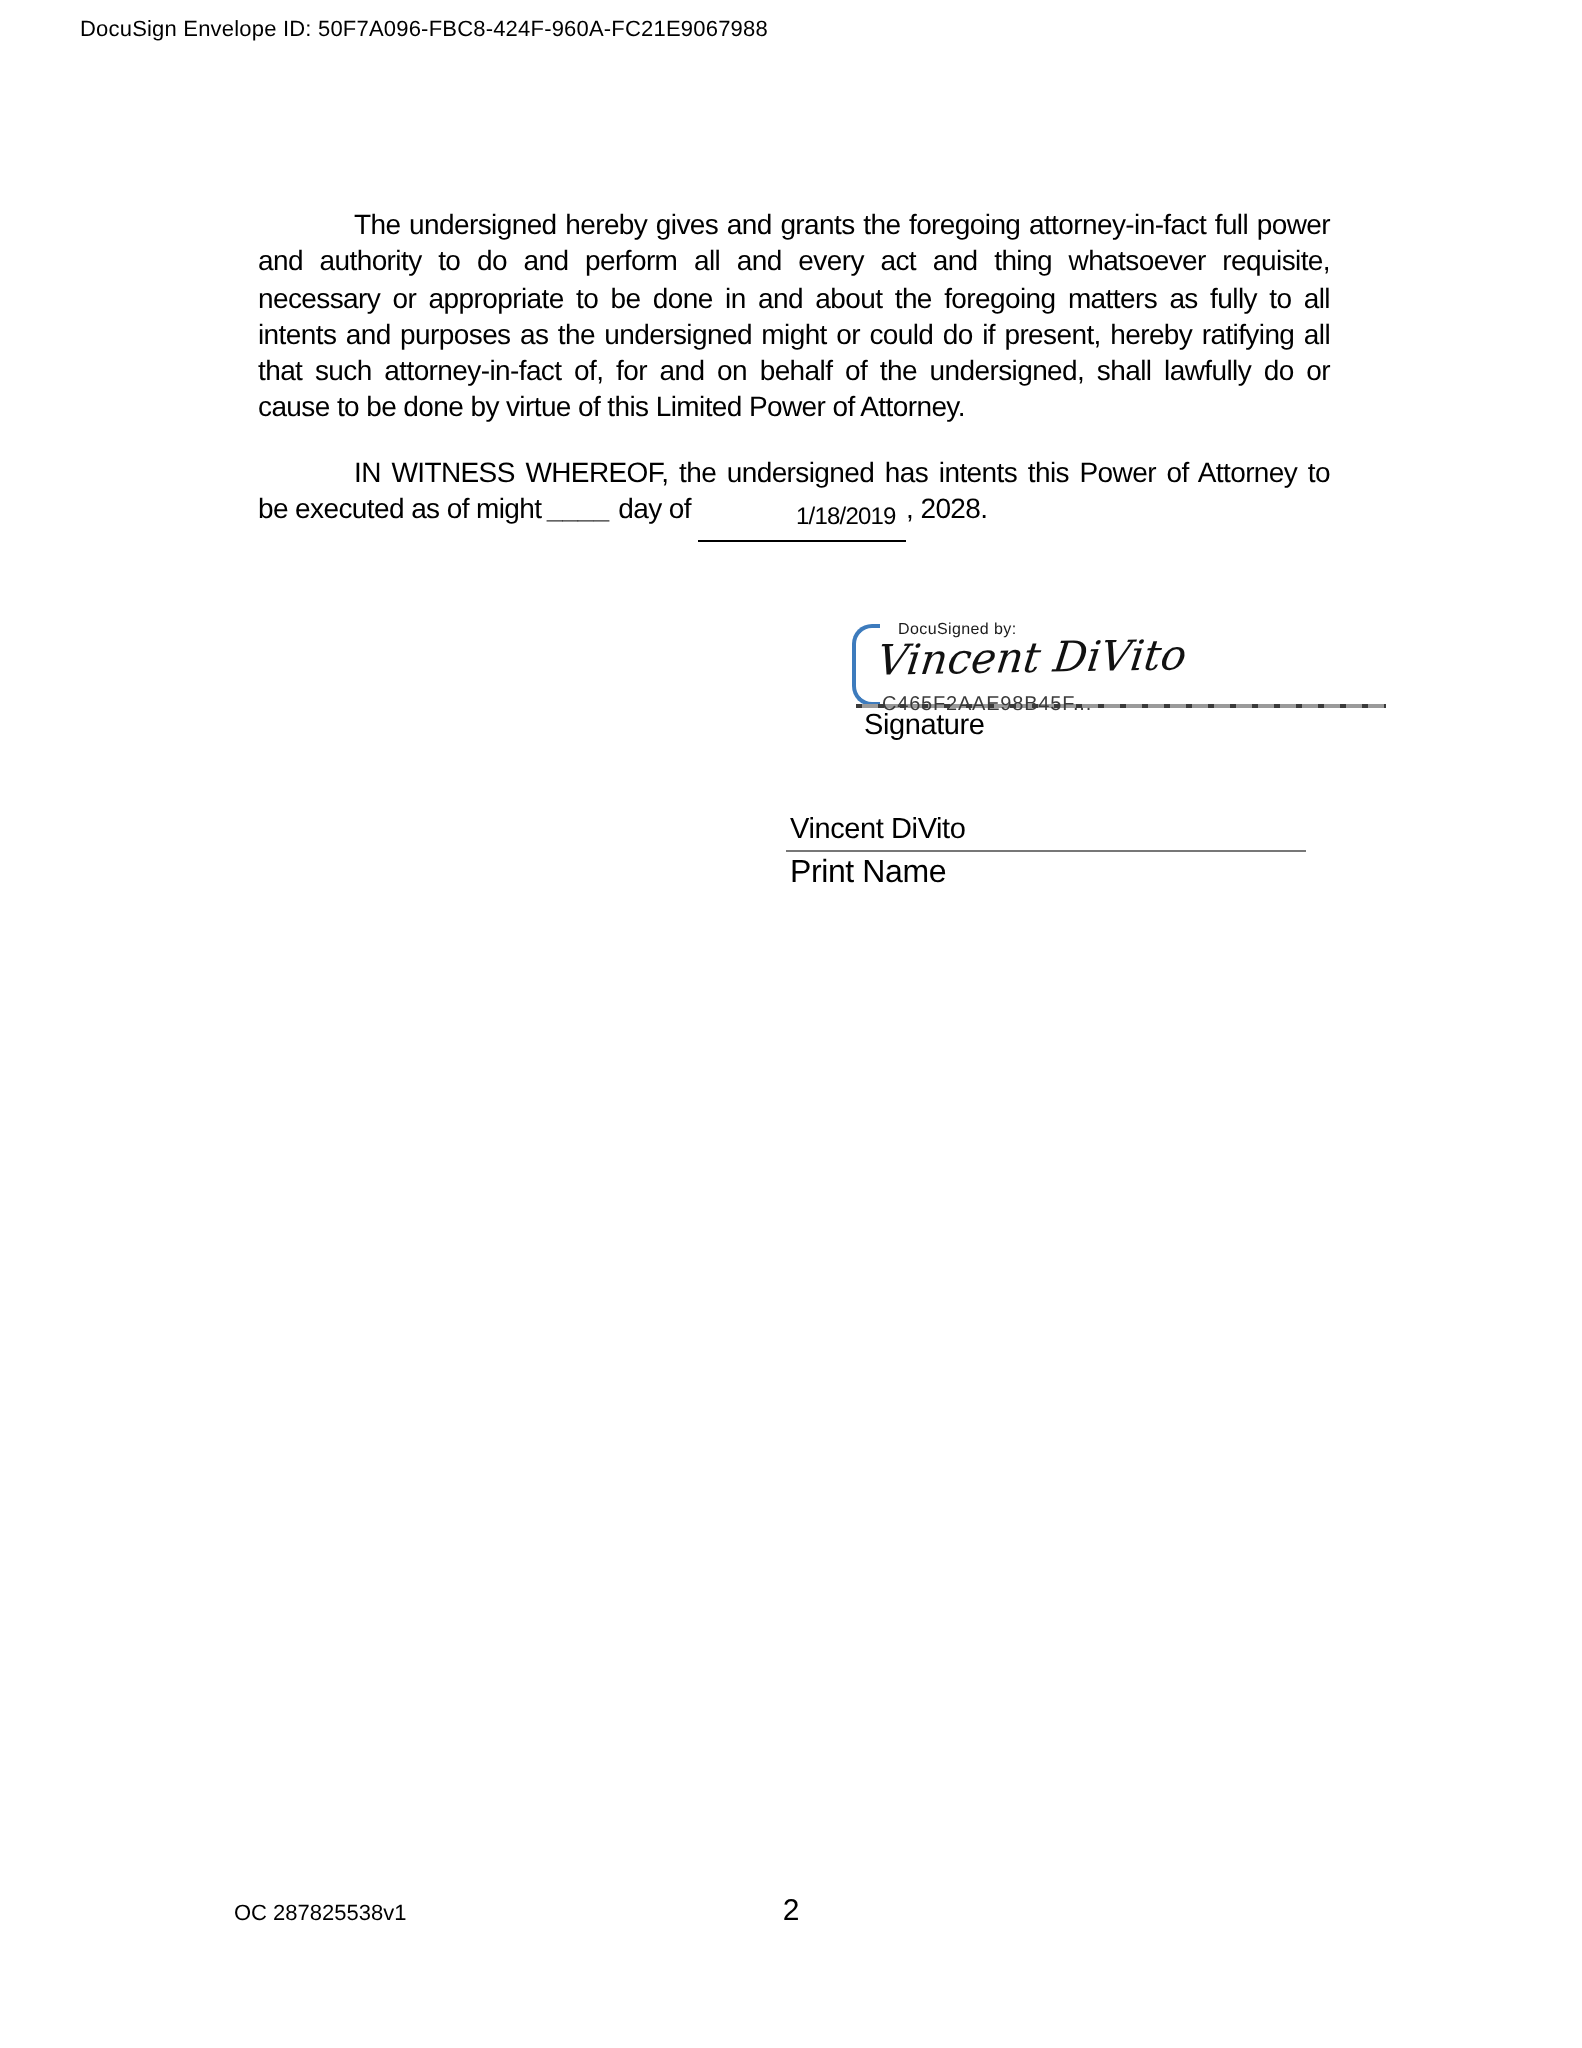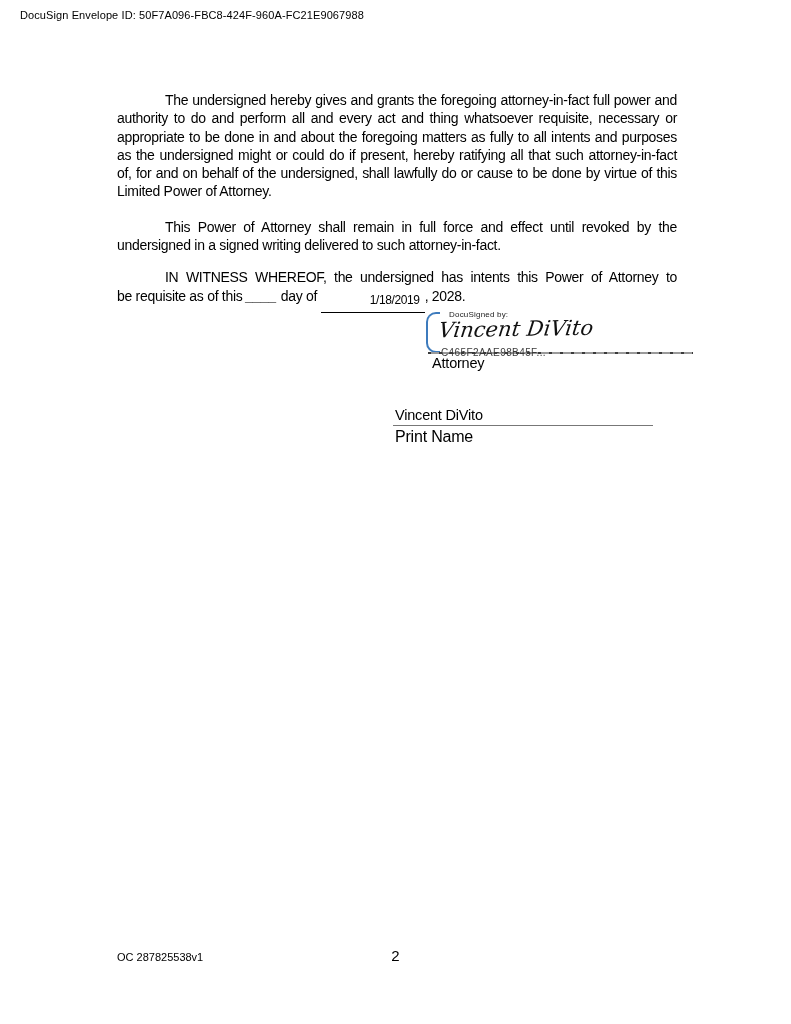--- a/index.html
+++ b/index.html
@@ -9,37 +9,37 @@
     width: 791px;
     height: 1024px;
     margin: 0 auto;
     background: #ffffff;
     font-family: "Liberation Sans", sans-serif;
     color: #000;
     overflow: hidden;
   }
   .doc-header {
     position: absolute;
-    left: 20px;
+    left: 40px;
     top: 9px;
     font-size: 11px;
     letter-spacing: 0.1px;
     color: #000;
   }
   .content {
     position: absolute;
     left: 117px;
     top: 91px;
     width: 560px;
     font-size: 14px;
     letter-spacing: -0.3px;
     line-height: 18.3px;
     text-align: justify;
   }
-  .content p { text-indent: 48px; margin: 0; }
+  .content p { text-indent: 48px; margin: 12px; }
   .para-2 { margin-top: 17px !important; }
   .para-3 { margin-top: 14px !important; }
   .nowrap-seg { white-space: nowrap; }
   .blank-short { letter-spacing: 0; font-style: italic; }
   .date-slot {
     display: inline-block;
     width: 104px;
     border-bottom: 1.4px solid #000;
     vertical-align: -3px;
     white-space: nowrap;
@@ -152,36 +152,35 @@
 </style>
 </head>
 <body>
 
 <div class="page">
 
   <div class="doc-header">DocuSign Envelope ID: 50F7A096-FBC8-424F-960A-FC21E9067988</div>
 
   <div class="content">
     <p class="para-1">The undersigned hereby gives and grants the foregoing attorney-in-fact full power and authority to do and perform all and every act and thing whatsoever requisite, necessary or appropriate to be done in and about the foregoing matters as fully to all intents and purposes as the undersigned might or could do if present, hereby ratifying all that such attorney-in-fact of, for and on behalf of the undersigned, shall lawfully do or cause to be done by virtue of this Limited Power of Attorney.</p>
-    <p class="para-2">This Power of Attorney shall remain in full force and effect until revoked by the undersigned in a signed writing delivered to such attorney-in-fact.</p>
     <p class="para-3"><span>IN WITNESS WHEREOF, the undersigned has intents this Power of Attorney to</span>
-      <span class="nowrap-seg"><span>be requisite as of this</span>
+      <span class="nowrap-seg"><span>be executed as of might</span>
         <span class="blank-short">____</span>
         <span>day of</span>
         <span class="date-slot"><span class="date-text">1/18/2019</span></span><span>, 2028.</span></span>
     </p>
   </div>
 
   <div class="sig-block">
     <span class="stamp-bracket"></span>
     <span class="stamp-label">DocuSigned by:</span>
     <span class="stamp-script">Vincent DiVito</span>
     <span class="sig-line"></span>
     <span class="sig-id">C465F2AAE98B45F...</span>
-    <span class="sig-label">Attorney</span>
+    <span class="sig-label">Signature</span>
   </div>
 
   <div class="print-block">
     <span class="print-value">Vincent DiVito</span>
     <span class="print-label">Print Name</span>
   </div>
 
   <div class="doc-ref">OC 287825538v1</div>
   <div class="page-num">2</div>
 

